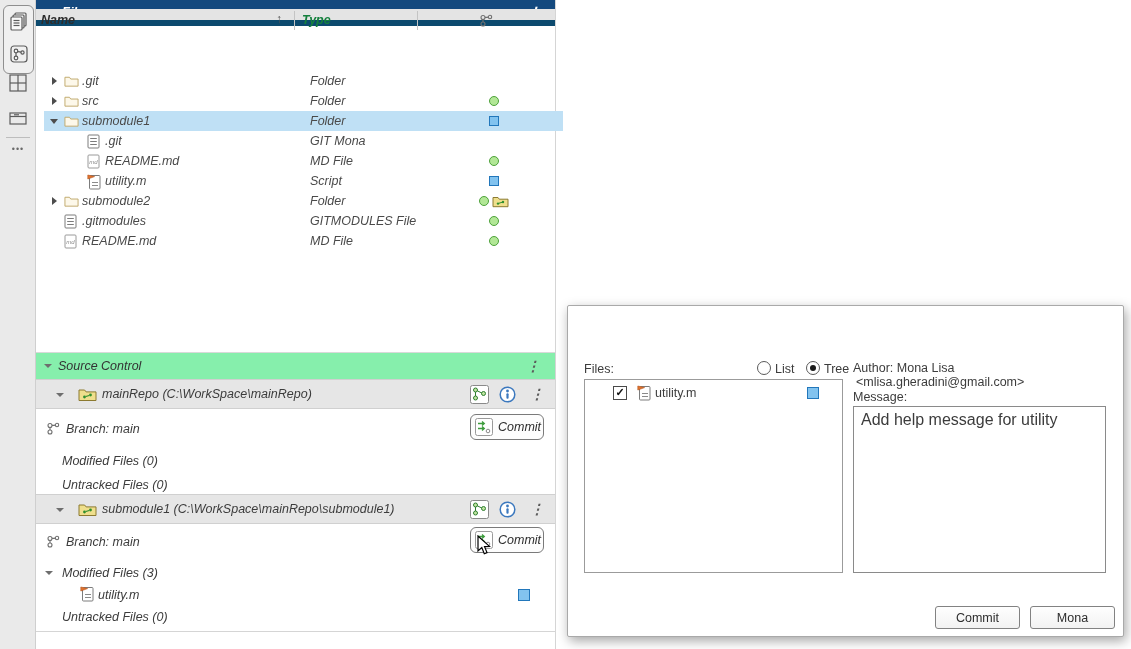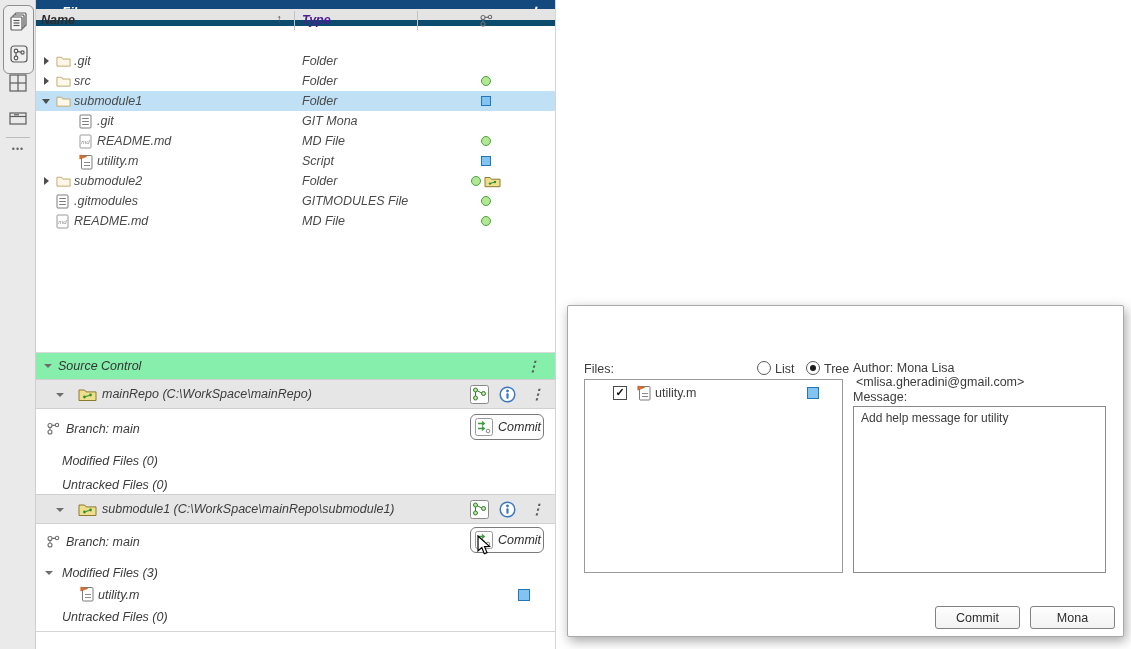--- a/index.html
+++ b/index.html
@@ -18,26 +18,26 @@
   .lp{position:absolute;left:36px;top:0;width:520px;height:649px;background:#fff;border-right:1px solid #d5d5d5;box-sizing:border-box;font-style:italic;}
   .files-hd{position:absolute;left:0;top:0;width:100%;height:25px;background:#14497e;color:#fff;}
   .files-hd .title{position:absolute;left:26px;top:4px;font-weight:bold;font-size:13px;}
   .tri-dn-w{position:absolute;left:12px;top:10px;width:0;height:0;border-left:4.5px solid transparent;border-right:4.5px solid transparent;border-top:5px solid #fff;}
   .kebab{font-size:14px;font-weight:bold;line-height:1;}
   .files-hd .kebab{position:absolute;right:14px;top:5px;color:#fff;}
 
   .colhd{position:absolute;left:0;top:9px;width:100%;height:17px;background:#e4e4e4;border-bottom:6px solid #0c4a6e;box-sizing:border-box;}
   .colhd .c-name{position:absolute;left:5px;top:4px;font-weight:bold;color:#2d2d2d;}
   .colhd .sort{position:absolute;left:240px;top:3px;color:#555;font-size:12px;}
-  .colhd .c-type{position:absolute;left:266px;top:4px;font-weight:bold;color:#4c1d95;}
+  .colhd .c-type{position:absolute;left:266px;top:4px;font-weight:bold;color:#15803d;}
   .colhd .div1{position:absolute;left:258px;top:2px;height:19px;border-left:1px solid #c4c4c4;}
   .colhd .div2{position:absolute;left:381px;top:2px;height:19px;border-left:1px solid #c4c4c4;}
   .colhd .c-branch{position:absolute;left:443px;top:4px;}
 
-  .frow{position:absolute;left:0;width:100%;height:20px;}
+  .frow{position:absolute;left:8px;width:100%;height:20px;margin-top:20px;}
   .frow.sel{background:#bfe0f5;}
   .frow .exp{position:absolute;top:6px;width:0;height:0;}
   .exp.cl{border-top:4px solid transparent;border-bottom:4px solid transparent;border-left:5px solid #4d4d4d;}
   .exp.op{border-left:4px solid transparent;border-right:4px solid transparent;border-top:5px solid #4d4d4d;top:8px;}
   .frow .fic{position:absolute;top:3px;}
   .frow .lbl{position:absolute;top:3px;color:#4a4a4a;}
   .frow .typ{position:absolute;left:266px;top:3px;color:#4a4a4a;}
   .frow .stat{position:absolute;left:420px;top:0;width:60px;height:20px;display:flex;align-items:center;justify-content:center;gap:3px;}
   .stc{width:10px;height:10px;border-radius:50%;background:#b2e796;border:1px solid #4ea23c;box-sizing:border-box;}
   .stsq{width:10px;height:10px;background:#82c3ef;border:1px solid #2277bb;box-sizing:border-box;}
@@ -80,21 +80,21 @@
   .radio-lbl{position:absolute;top:56px;color:#3c3c3c;}
   .listbox{position:absolute;left:16px;top:73px;width:259px;height:194px;background:#fff;border:1px solid #9b9b9b;box-sizing:border-box;}
   .lb-row{position:absolute;left:0;top:3px;width:100%;height:22px;}
   .checkbox{position:absolute;left:28px;top:3px;width:14px;height:14px;border:1.5px solid #4a4a4a;background:#fff;box-sizing:border-box;text-align:center;line-height:11px;font-size:11px;font-weight:bold;color:#111;}
   .lb-row .fic{position:absolute;left:52px;top:2px;}
   .lb-row .lbl{position:absolute;left:70px;top:3px;color:#3c3c3c;}
   .lb-row .stsq{position:absolute;left:222px;top:4px;width:12px;height:12px;}
   .author1{position:absolute;left:285px;top:55px;color:#3c3c3c;}
   .author2{position:absolute;left:288px;top:69px;color:#3c3c3c;}
   .msg-lbl{position:absolute;left:285px;top:84px;color:#3c3c3c;}
-  .msg-area{position:absolute;left:285px;top:100px;width:253px;height:167px;border:1px solid #8a8a8a;box-sizing:border-box;resize:none;font-family:"Liberation Sans",sans-serif;font-size:12px;color:#3c3c3c;padding:4px 7px;outline:none;}
+  .msg-area{position:absolute;left:285px;top:100px;width:253px;height:167px;border:1px solid #8a8a8a;box-sizing:border-box;resize:none;font-family:"Liberation Sans",sans-serif;font-size:16px;color:#3c3c3c;padding:4px 7px;outline:none;}
   .dlg-btn{position:absolute;top:300px;width:85px;height:23px;border:1px solid #828282;border-radius:3px;background:linear-gradient(#fefefe,#f2f2f2);font-family:"Liberation Sans",sans-serif;font-size:12.5px;color:#2d2d2d;text-align:center;line-height:21px;cursor:pointer;box-sizing:border-box;}
   .dlg-btn.commit{left:367px;}
   .dlg-btn.close{left:462px;}
 
   .cursor{position:absolute;left:477px;top:535px;z-index:40;pointer-events:none;}
 </style>
 </head>
 <body>
 
 <div class="screen">

